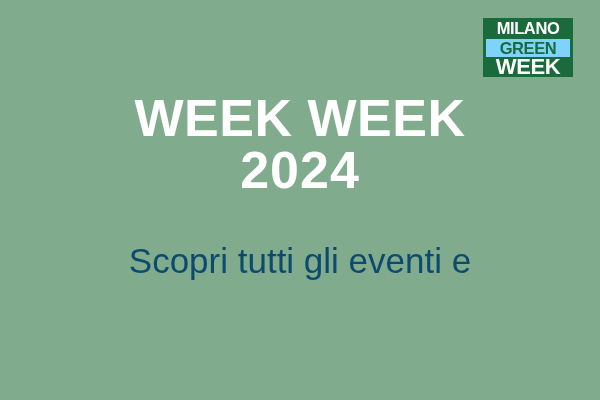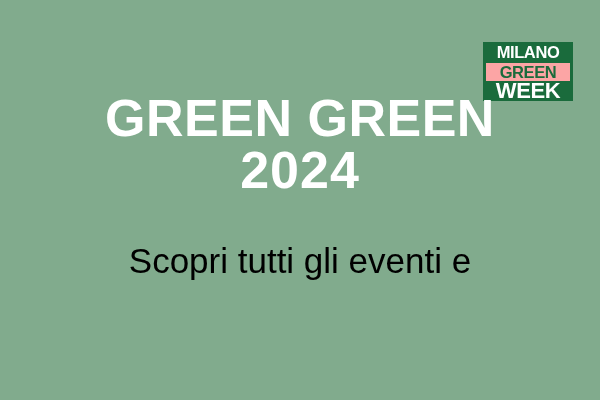--- a/index.html
+++ b/index.html
@@ -28,40 +28,39 @@
     left: 483px;
     width: 90px;
     height: 59px;
     background: #1a6b3c;
     box-sizing: border-box;
     padding: 2px 3px;
     display: flex;
     flex-direction: column;
     justify-content: space-between;
     align-items: stretch;
-    margin-top: 24px;
   }
   .logo-line {
     font-family: "Liberation Sans", sans-serif;
     font-weight: bold;
     font-size: 17px;
     line-height: 17px;
     letter-spacing: -0.4px;
     color: #ffffff;
     text-align: center;
     white-space: nowrap;
     height: 17px;
     display: flex;
     align-items: center;
     justify-content: center;
   }
   .logo-line.milano { font-size: 16.5px; }
   .logo-line.week   { font-size: 22px; }
   .logo-line.green {
-    background: #fca5a5;
+    background: #7dd3fc;
     color: #1a6b3c;
     font-size: 16.5px;
     height: 18px;
     line-height: 18px;
     margin: 1px 0;
   }
 
   
   .headline {
     position: absolute;
@@ -79,42 +78,42 @@
   .headline-line { display: block; }
   .headline-line.year { letter-spacing: 1px; text-align: center; }
 
   
   .subtitle {
     position: absolute;
     top: 238px;
     left: 0;
     width: 600px;
     text-align: center;
-    color: #000000;
+    color: #0c4a6e;
     font-family: "Liberation Sans", sans-serif;
     font-weight: normal;
     font-size: 35px;
     line-height: 45px;
     letter-spacing: 0px;
   }
   .subtitle-line { display: block; }
 </style>
 </head>
 <body>
 
 <div class="banner">
 
   <div class="logo">
     <div class="logo-line milano">MILANO</div>
     <div class="logo-line green">GREEN</div>
     <div class="logo-line week">WEEK</div>
   </div>
 
   <div class="headline">
-    <span class="headline-line title">GREEN GREEN</span>
+    <span class="headline-line title">WEEK WEEK</span>
     <span class="headline-line year">2024</span>
   </div>
 
   <div class="subtitle">
     <span class="subtitle-line">Scopri tutti gli eventi e</span>
   </div>
 
 </div>
 
 </body></html>

